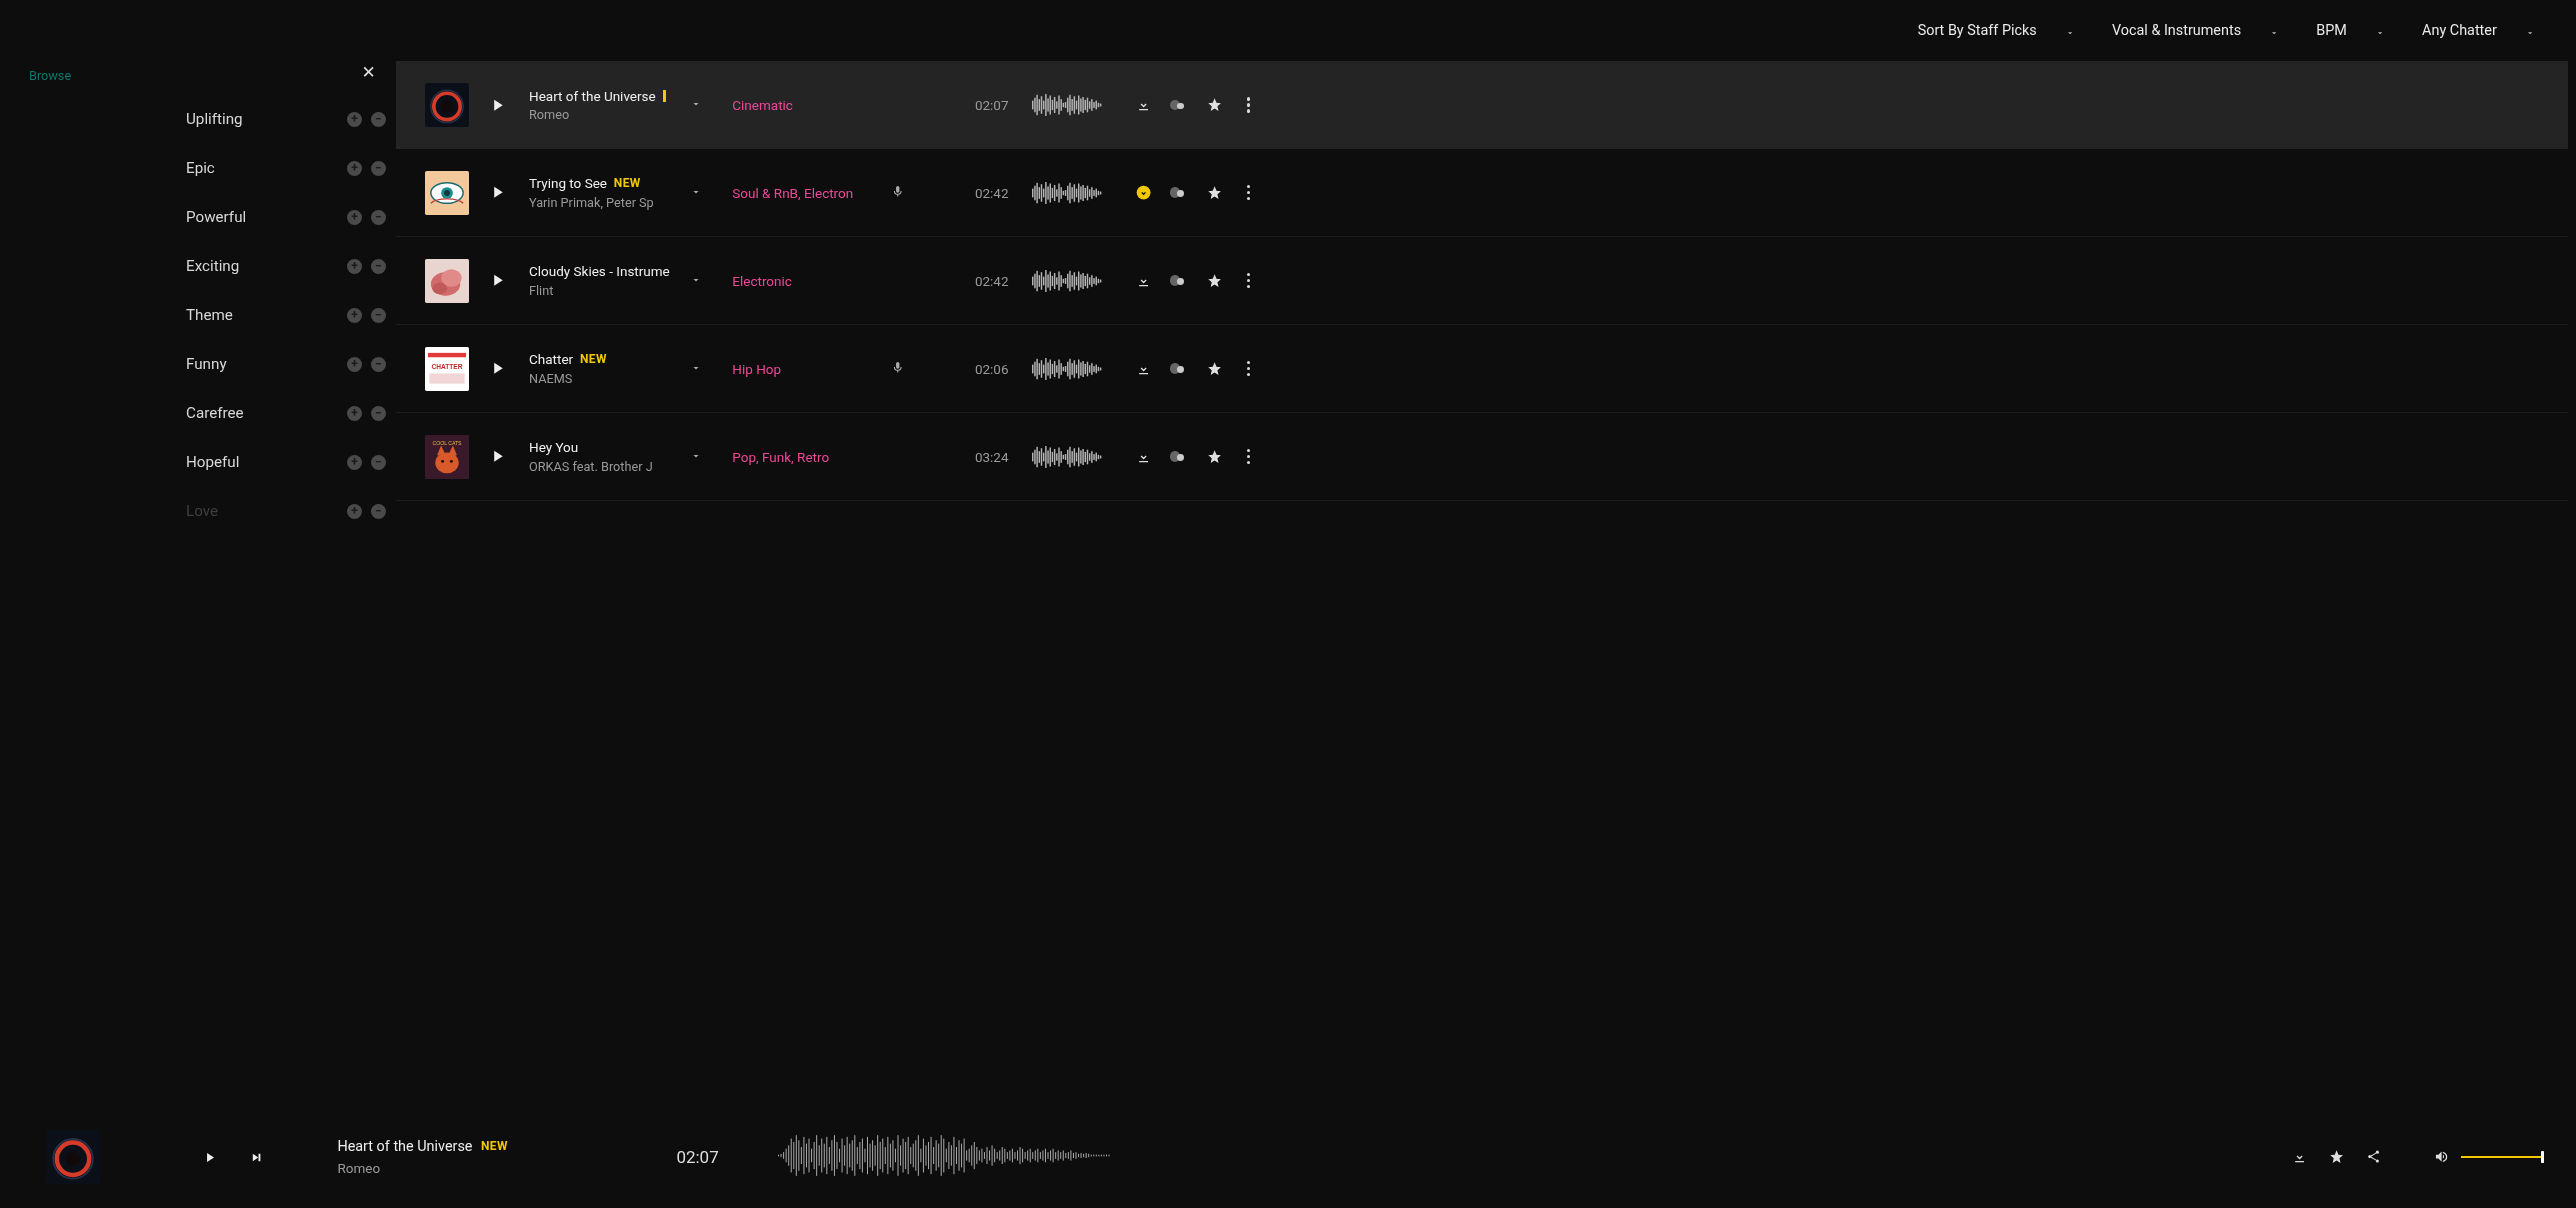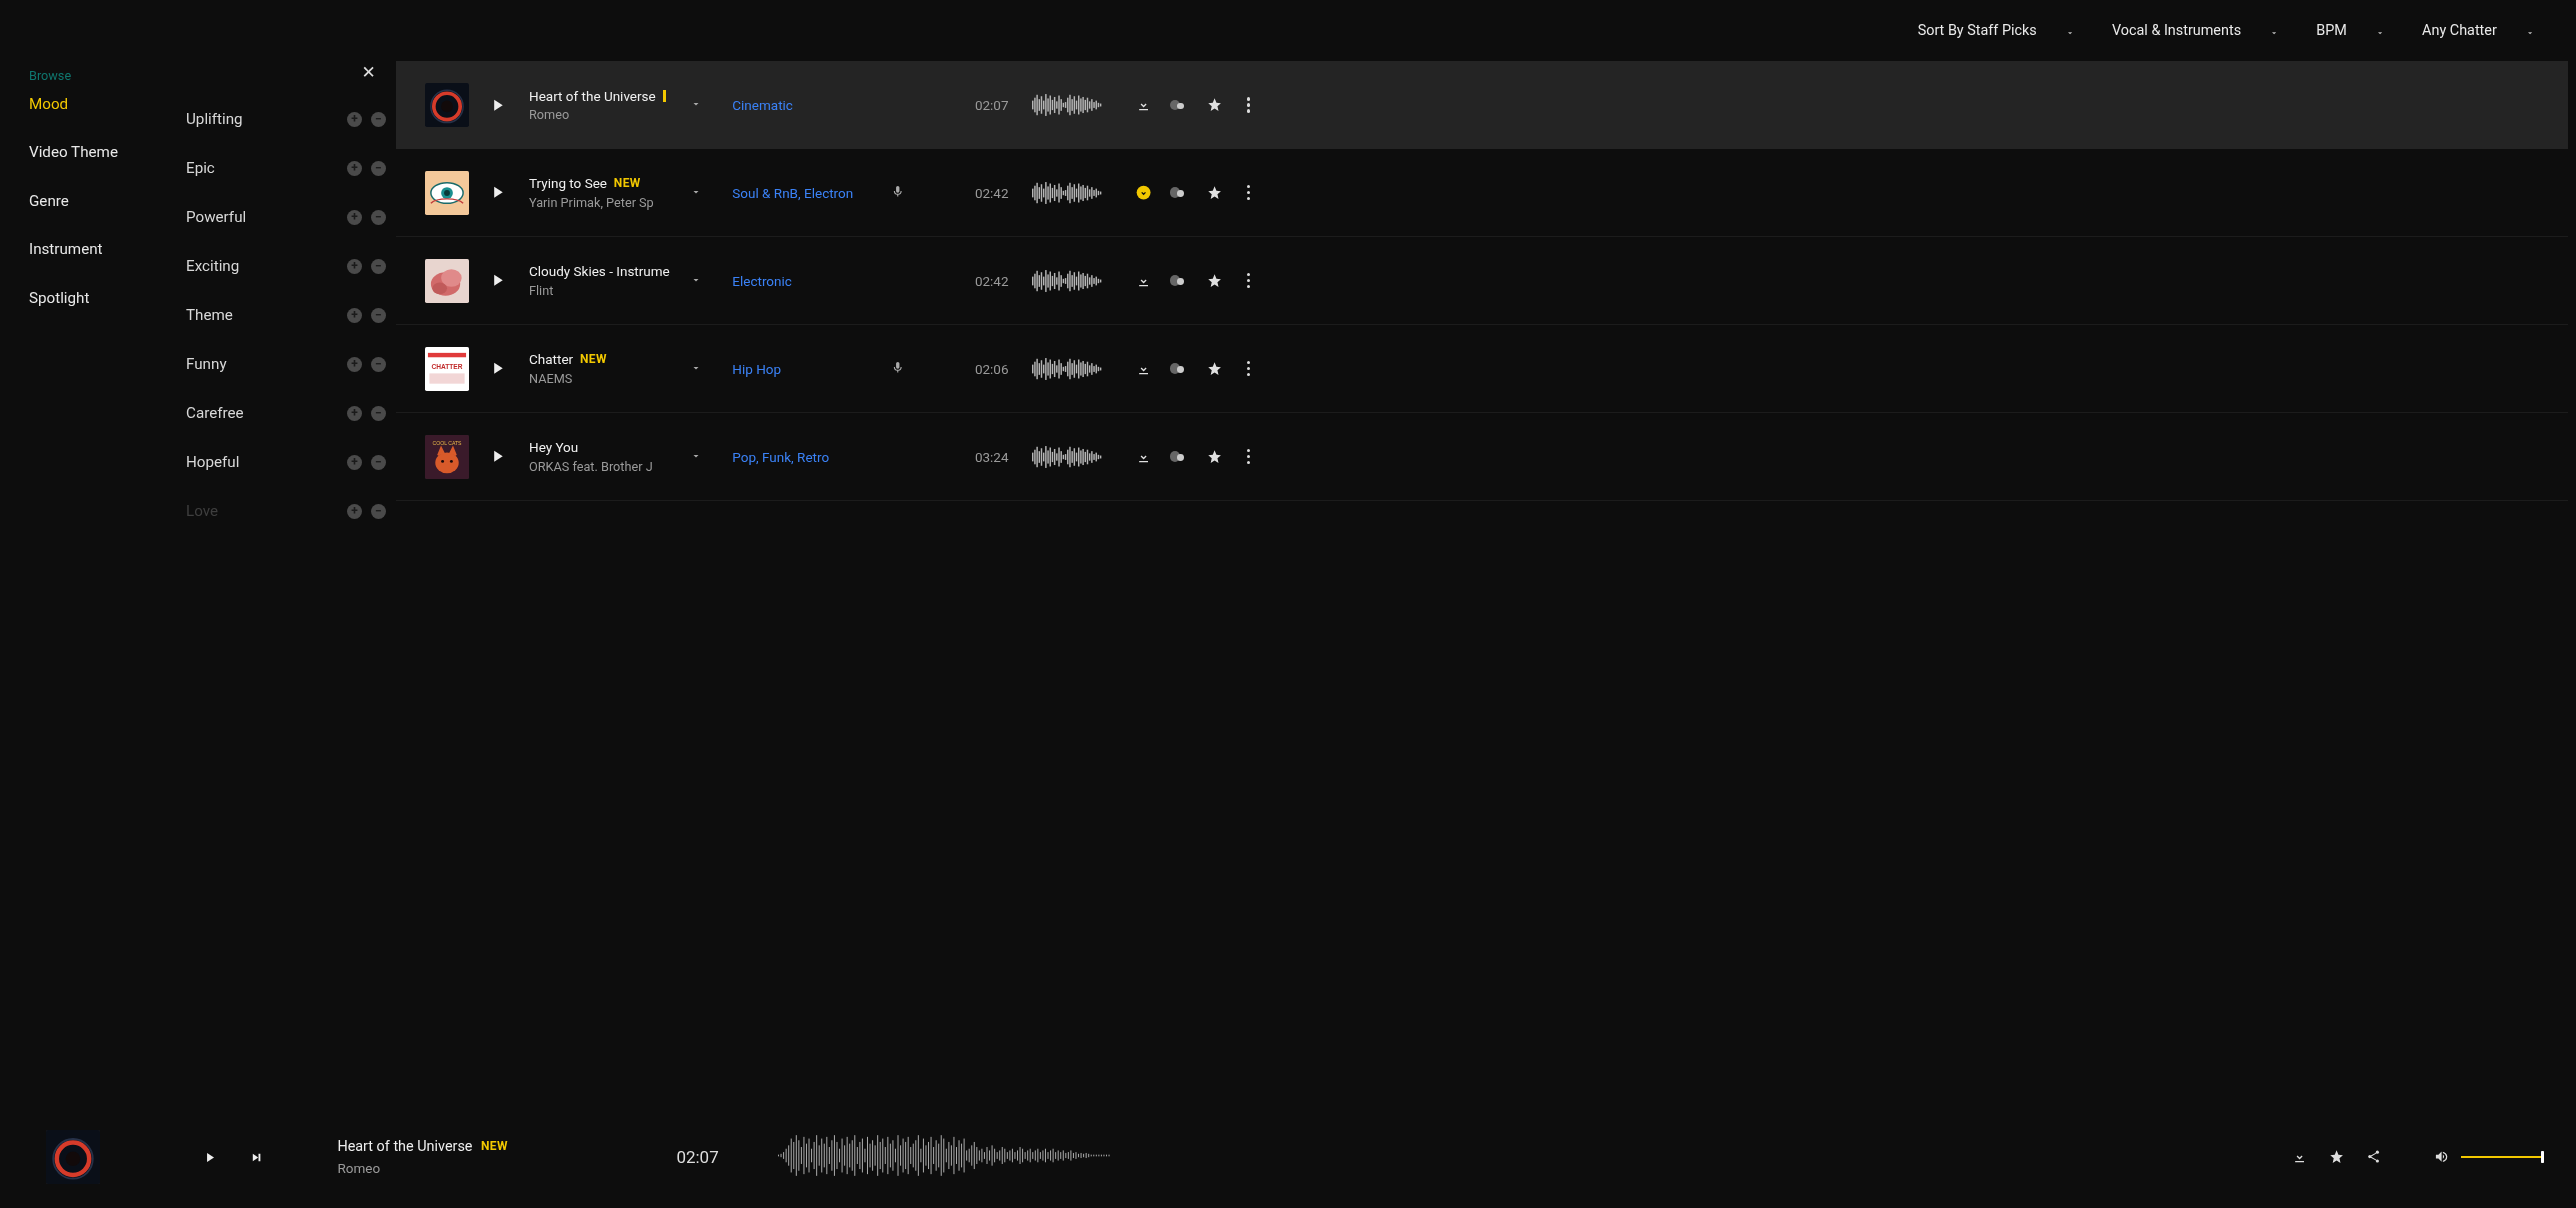--- a/index.html
+++ b/index.html
@@ -187,21 +187,21 @@
     white-space: nowrap;
     overflow: hidden;
     text-overflow: ellipsis;
     max-width: 144px;
   }
 
   .expand { cursor: pointer; }
   .expand svg { width: 12px; height: 12px; fill: #aaa; }
 
   .genre {
-    color: #3b82f6;
+    color: #ec4899;
     font-size: 13.5px;
     padding-left: 20.3px;
     white-space: nowrap;
     overflow: hidden;
     text-overflow: ellipsis;
   }
 
   .mic { text-align: center; }
   .mic svg { width: 13.5px; height: 17px; fill: #aaa; }
 
@@ -542,27 +542,20 @@
       <span class="chevron-down"><svg viewBox="0 0 12 12" width="10.2" height="10.2">
             <use href="#svg-chevron-down"></use>
           </svg></span>
     </div>
   </div>
 
   <div class="main">
 
     <div class="nav">
       <div class="nav-label">Browse</div>
-      <div id="nav-items">
-          <div class="nav-item active">Mood</div>
-          <div class="nav-item">Video Theme</div>
-          <div class="nav-item">Genre</div>
-          <div class="nav-item">Instrument</div>
-          <div class="nav-item">Spotlight</div>
-        </div>
     </div>
 
     <div class="moods">
       <div class="close-x">✕</div>
       <div class="mood-list" id="mood-list">
           <div class="mood-row">
             <span>Uplifting</span>
             <span class="pm-icons">
               <span class="pm-btn">+</span>
               <span class="pm-btn">−</span>

